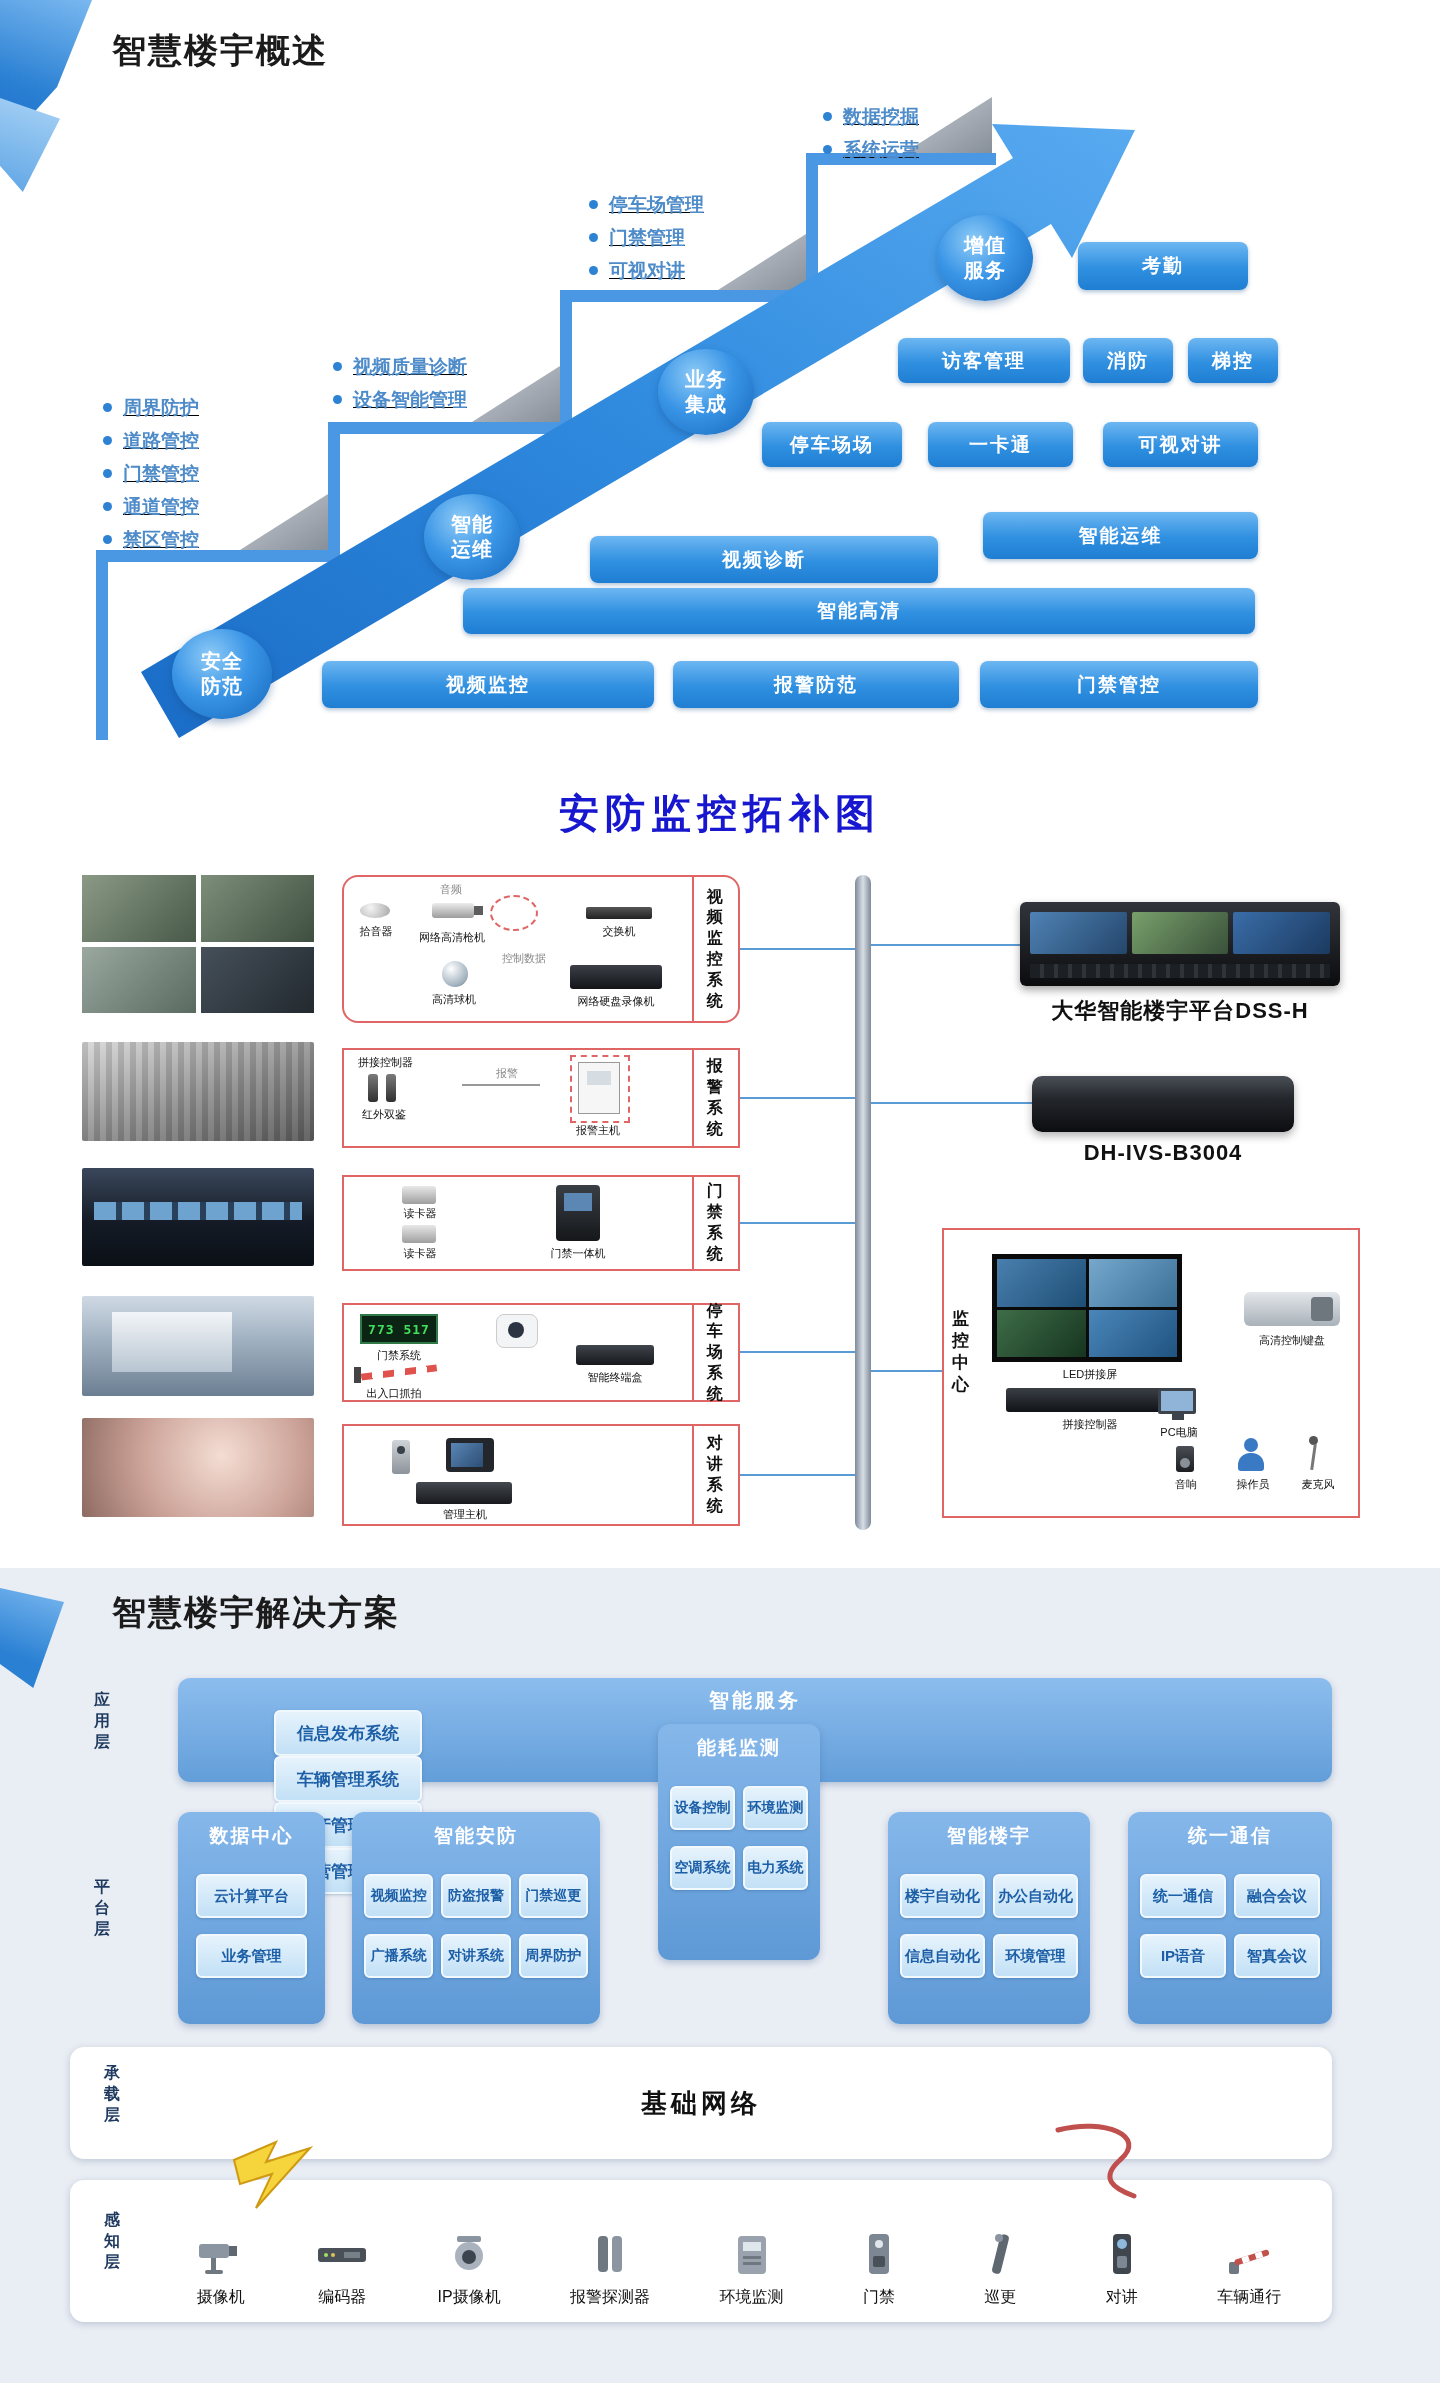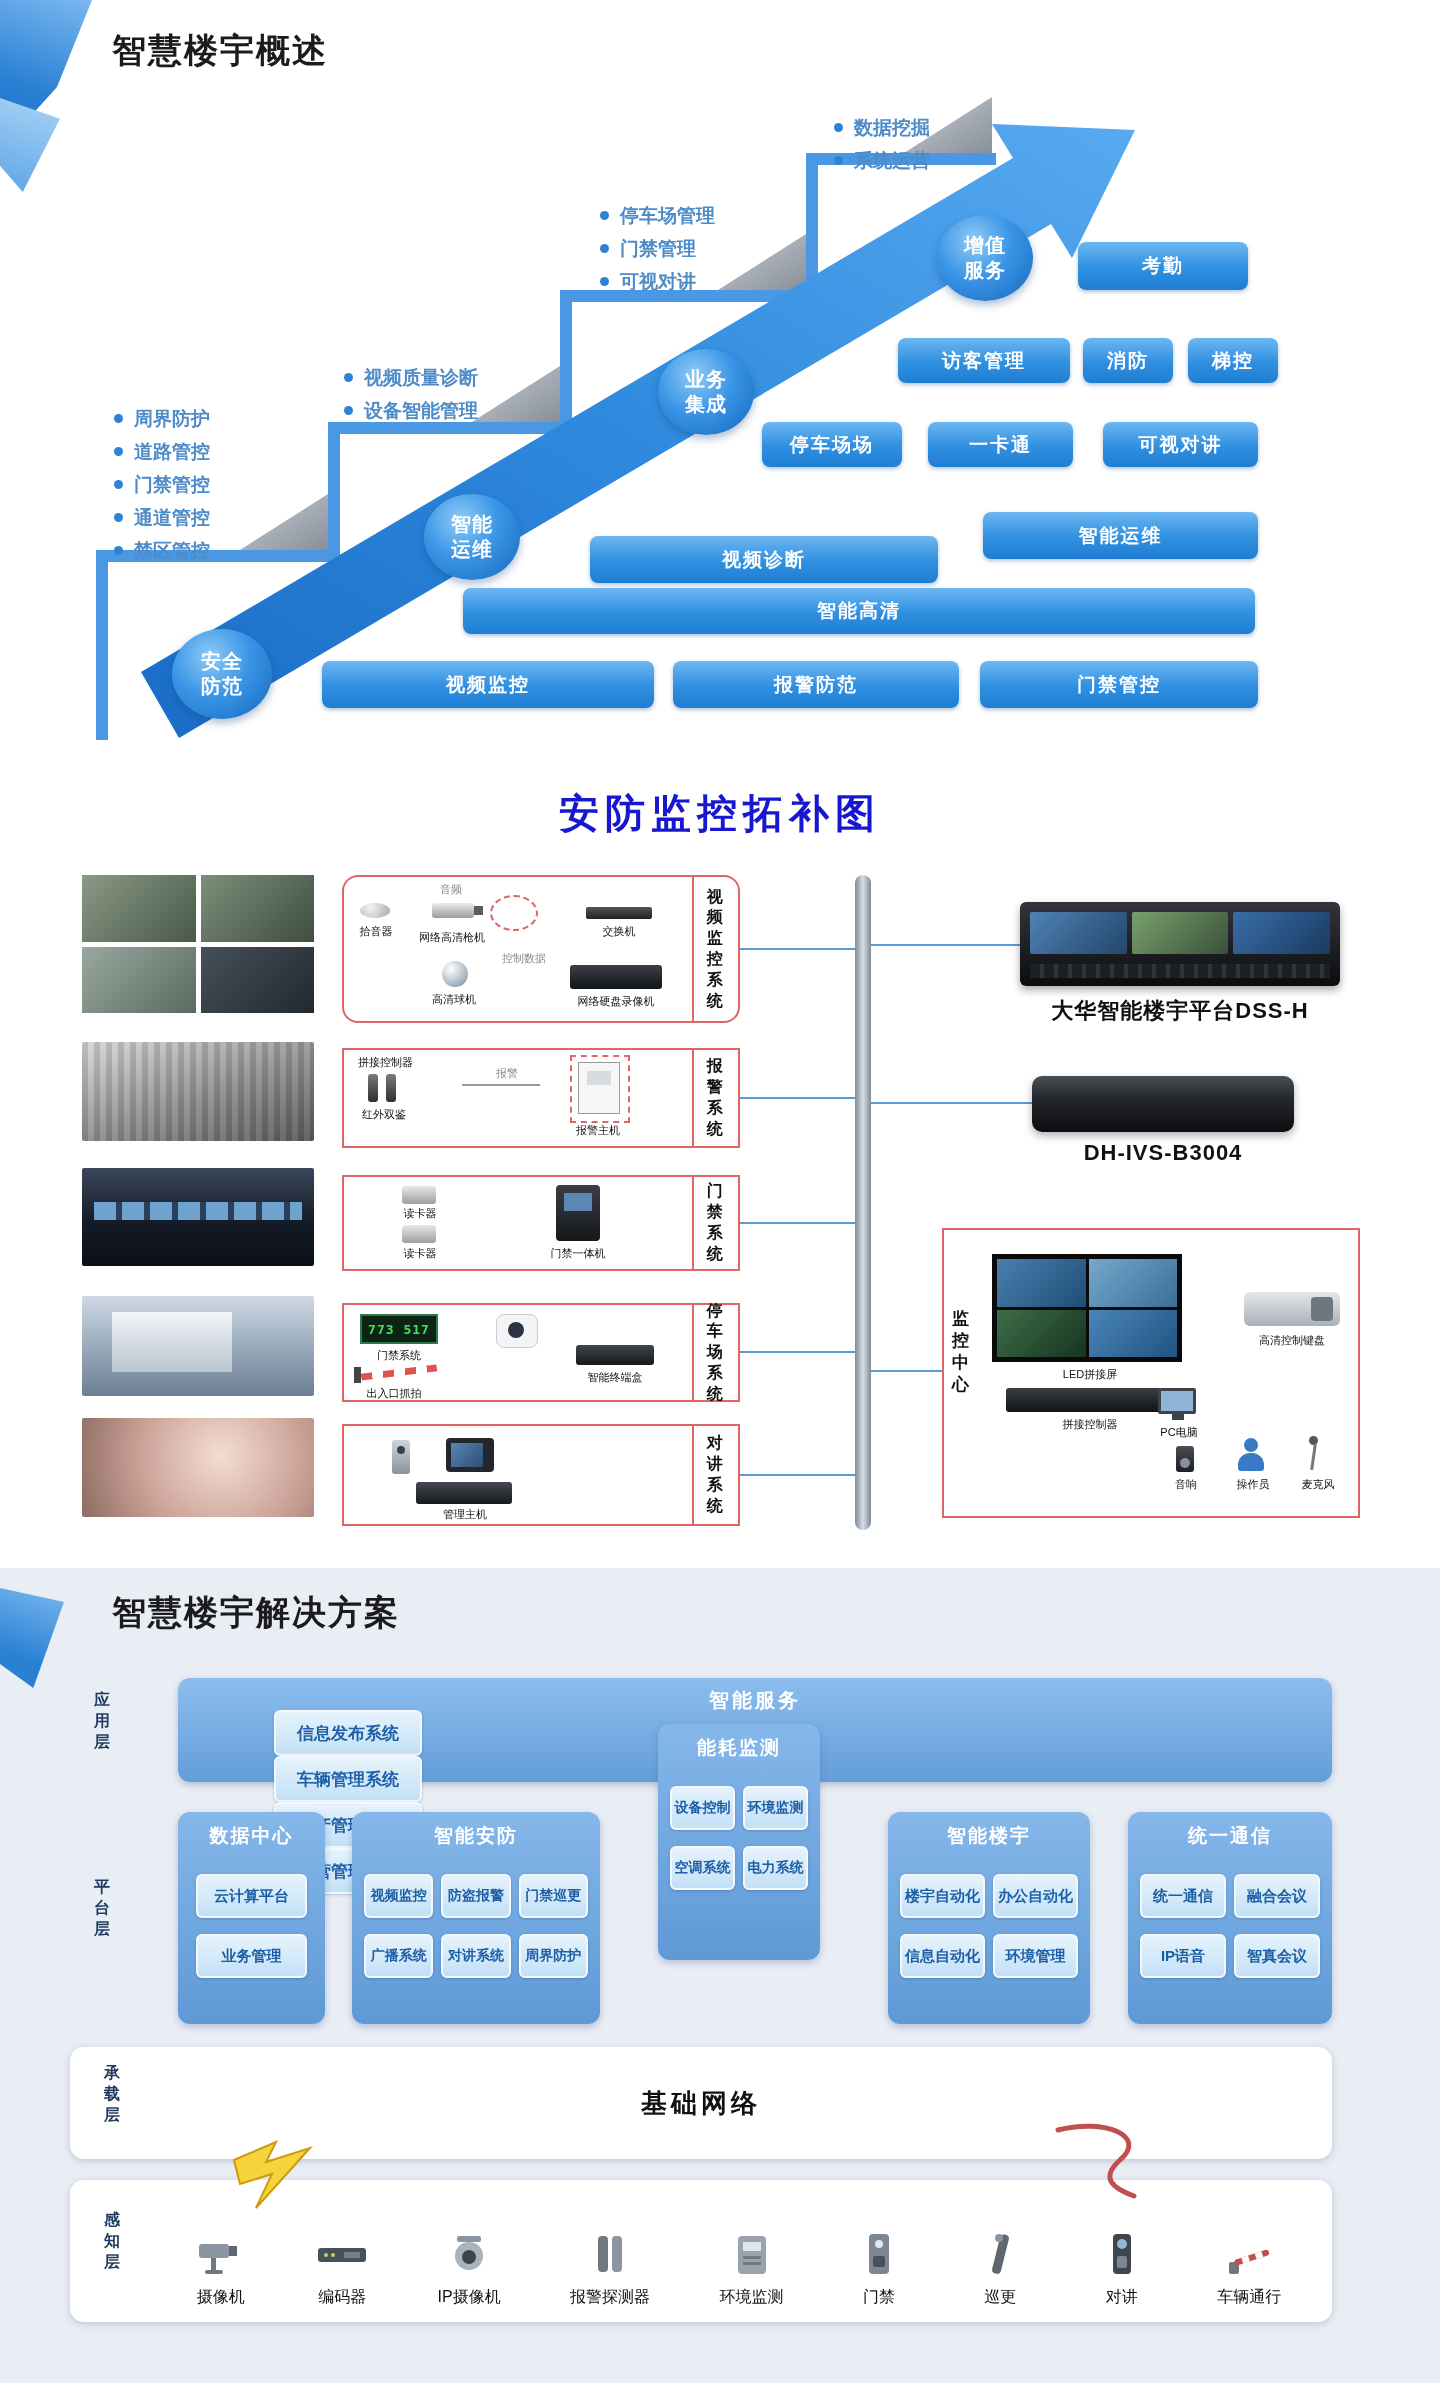--- a/index.html
+++ b/index.html
@@ -21,21 +21,21 @@
           clip-path:polygon(0 0,100% 22%,38% 100%,0 72%);}
   .deco3a{left:0;top:1588px;width:64px;height:100px;
           background:linear-gradient(200deg,#7ab8f0 0%,#2a80d3 70%);
           clip-path:polygon(0 0,100% 14%,52% 100%,0 76%);}
 
   
   .badge{border-radius:50%;display:flex;flex-direction:column;align-items:center;justify-content:center;
          background:radial-gradient(circle at 38% 30%,#8ecbf7 0%,#3a95e6 45%,#1568bd 100%);
          color:#fff;font-weight:bold;font-size:20px;line-height:1.25;letter-spacing:1px;
          box-shadow:0 4px 8px rgba(20,70,130,.35);}
-  .blist{list-style:none;margin:16px;padding:0;}
+  .blist{list-style:none;margin:5px;padding:0;text-decoration:underline;}
   .blist li{position:relative;padding-left:20px;color:#4e8bc9;font-weight:bold;
             font-size:19px;line-height:33px;white-space:nowrap;}
   .blist li::before{content:"";position:absolute;left:0;top:12px;width:9px;height:9px;
                     border-radius:50%;background:#2e82d4;}
   .btn-blue{display:flex;align-items:center;justify-content:center;border-radius:8px;
             background:linear-gradient(180deg,#6db7f2 0%,#2f8fe0 55%,#1f7ed2 100%);
             color:#fff;font-weight:bold;font-size:19px;letter-spacing:2px;
             box-shadow:0 2px 4px rgba(25,80,140,.35);white-space:nowrap;}
 
   

